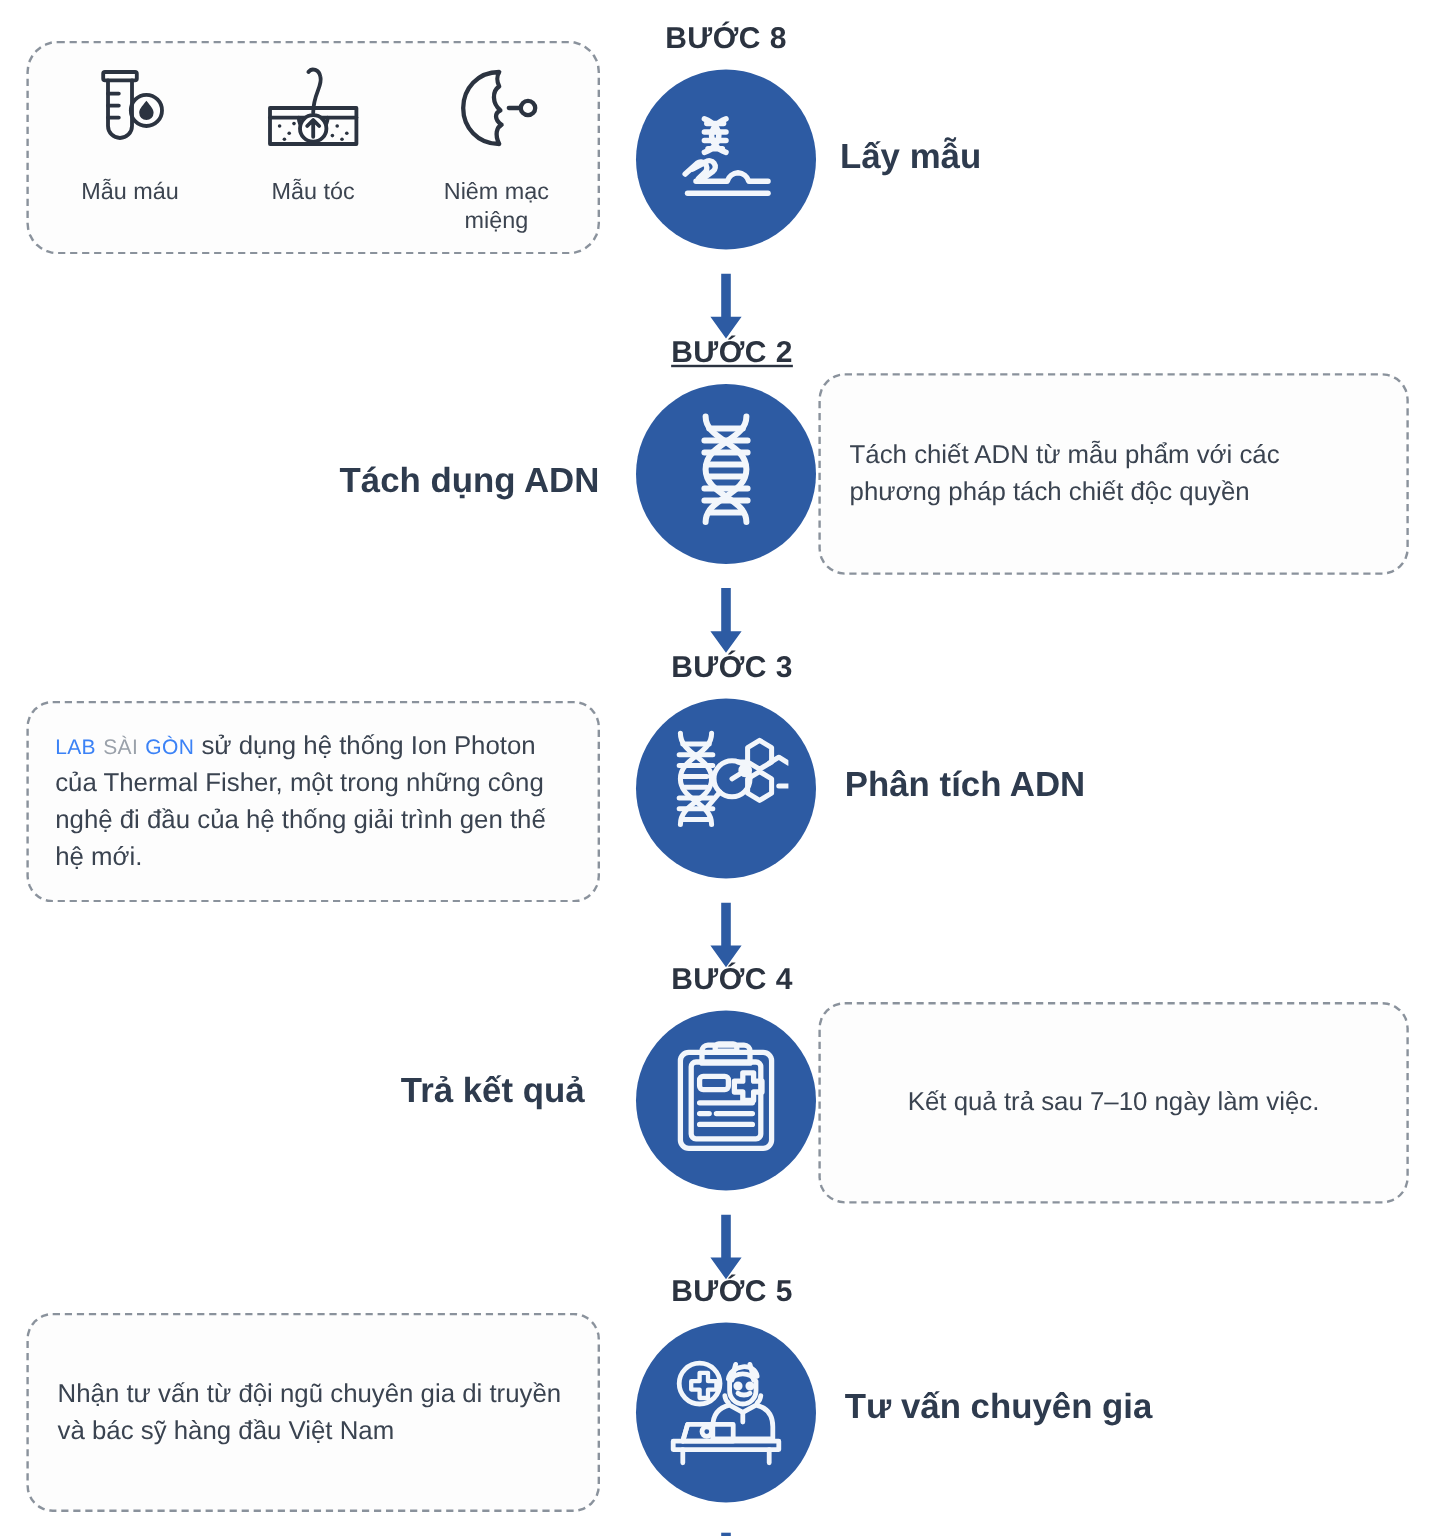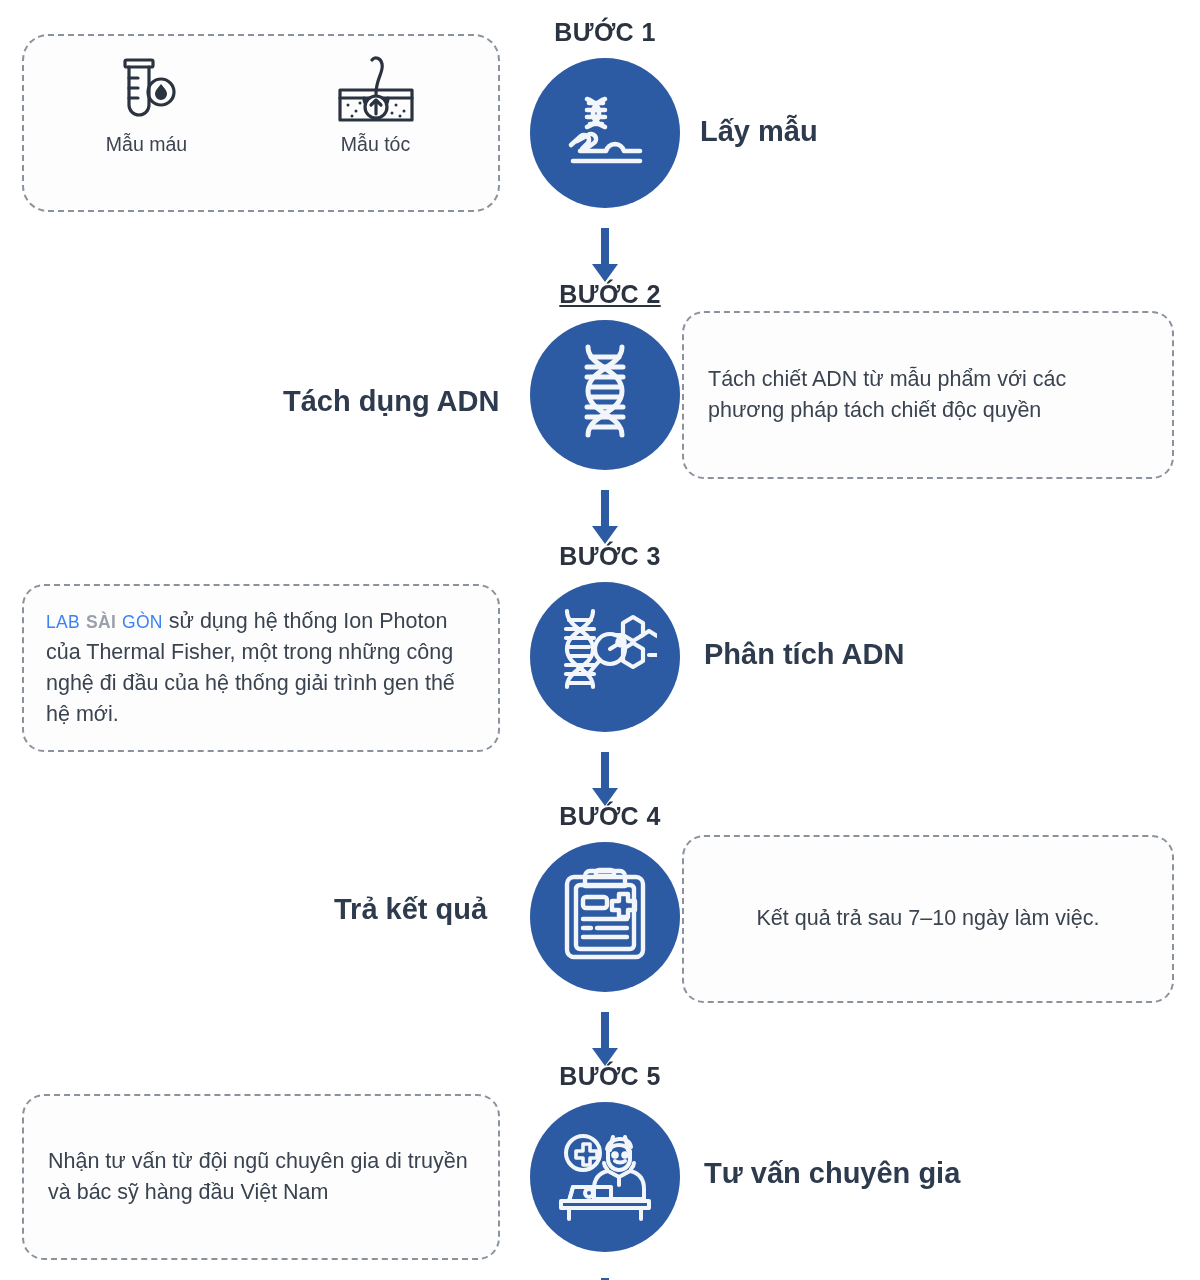--- a/index.html
+++ b/index.html
@@ -61,21 +61,21 @@
   .sample-ico {
     height: 80px;
     display: flex;
     align-items: center;
     justify-content: center;
   }
   .sample-label {
     font-size: 19.5px;
     line-height: 1.25;
     color: #3c4450;
-    margin-top: 2px;
+    margin-top: 18px;
     padding: 0 2px;
   }
 
   
   .step-number {
     position: absolute;
     font-size: 25px;
     font-weight: bold;
     letter-spacing: 0.4px;
     color: #2b3340;
@@ -136,21 +136,21 @@
 
   #tail-line {
     position: absolute;
     left: 588px;
     top: 1272px;
     width: 34px;
     height: 8px;
   }
 
   .lab-strong { font-weight: normal; font-size: 17.5px; color: #3b82f6; letter-spacing: .3px; }
-  .lab-dim { font-weight: bold; font-size: 17.5px; color: #9aa1aa; letter-spacing: .3px; }
+  .lab-dim { font-weight: normal; font-size: 17.5px; color: #9aa1aa; letter-spacing: .3px; }
 </style>
 </head>
 <body>
 
 <div class="dashed-box" id="samples-box">
   <div class="samples-row">
 
     <div class="sample-item">
       <div class="sample-ico">
         <svg width="72" height="76" viewBox="0 0 72 76" fill="none" stroke="#2b3340" stroke-width="3.2" stroke-linecap="round" stroke-linejoin="round">
@@ -182,25 +182,38 @@
             <circle cx="62" cy="53" r="1.5"></circle>
               <circle cx="70" cy="59" r="1.5"></circle>
             <circle cx="66" cy="64" r="1.5"></circle>
               <circle cx="58" cy="61" r="1.5"></circle>
           </g>
         </svg>
       </div>
       <div class="sample-label">Mẫu tóc</div>
     </div>
 
+    <div class="sample-item">
+      <div class="sample-ico">
+        <svg width="84" height="76" viewBox="0 0 84 76" fill="none" stroke="#2b3340" stroke-width="3.6" stroke-linecap="round" stroke-linejoin="round">
+          <path d="M44 8 C26 8 14 22 14 38 C14 54 26 68 44 68 C40 60 42 54 46 52 C40 48 40 42 45 40 C38 34 38 24 44 20 C42 16 42 11 44 8 Z"></path>
+          <path d="M52 38 h10"></path>
+          <circle cx="68" cy="38" r="6"></circle>
+        </svg>
+      </div>
+      <div class="sample-label">
+        <span>Niêm mạc</span><br>
+        <span>miệng</span>
+      </div>
+    </div>
 
   </div>
 </div>
 
-<div class="step-number" id="num-1">BƯỚC 1</div>
+<div class="step-number" id="num-1">BƯỚC 8</div>
 <div class="circle" id="circle-1">
   <span>
     <svg width="104" height="104" viewBox="0 0 104 104" fill="none" stroke="#f2f6fb" stroke-width="4.6" stroke-linecap="round" stroke-linejoin="round">
       <path d="M34 20 C50 26 50 42 34 48 M52 20 C36 26 36 42 52 48"></path>
       <path d="M36 24 h14 M34 31 h18 M34 38 h18 M37 45 h12"></path>
       <path d="M18 66 l10 -9 a5 5 0 0 1 7 7 l-6 6"></path>
       <path d="M24 62 l11 -6 a5 5 0 0 1 6 8 l-7 5"></path>
       <path d="M27 72 h26 a10 10 0 0 1 9 -7 a10 10 0 0 1 9 7 h16"></path>
       <path d="M20 82 h67"></path>
     </svg>

